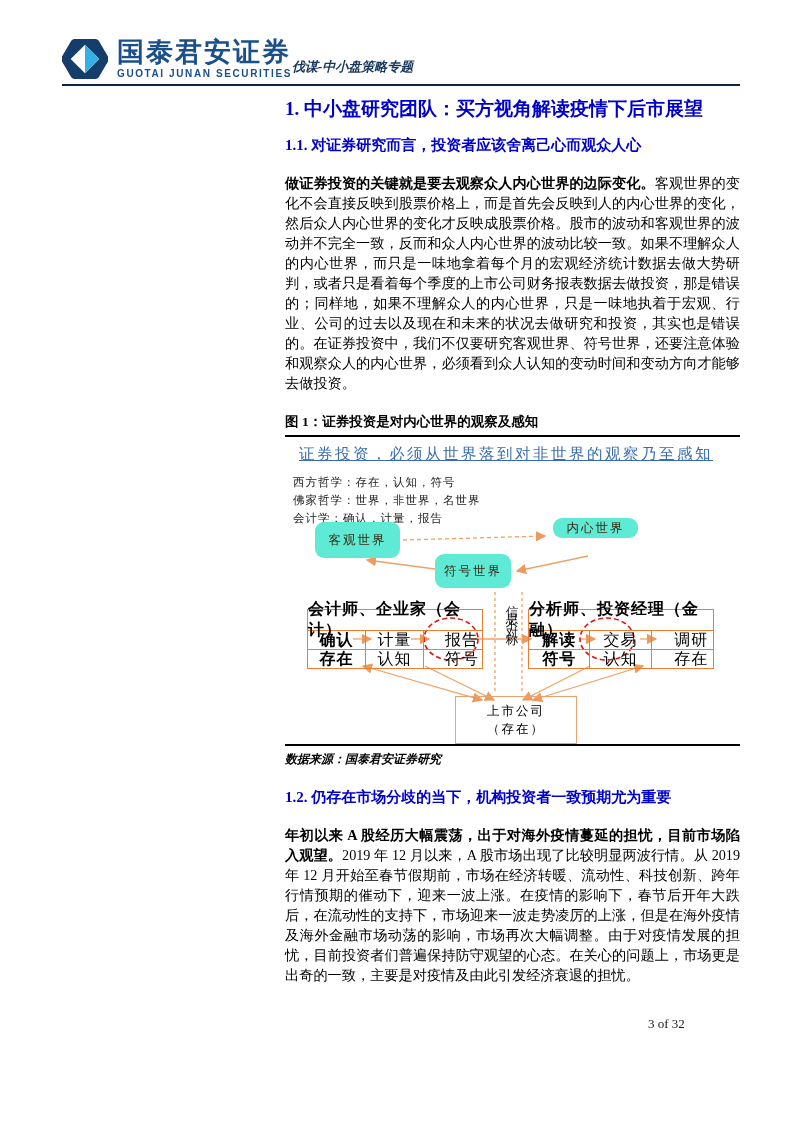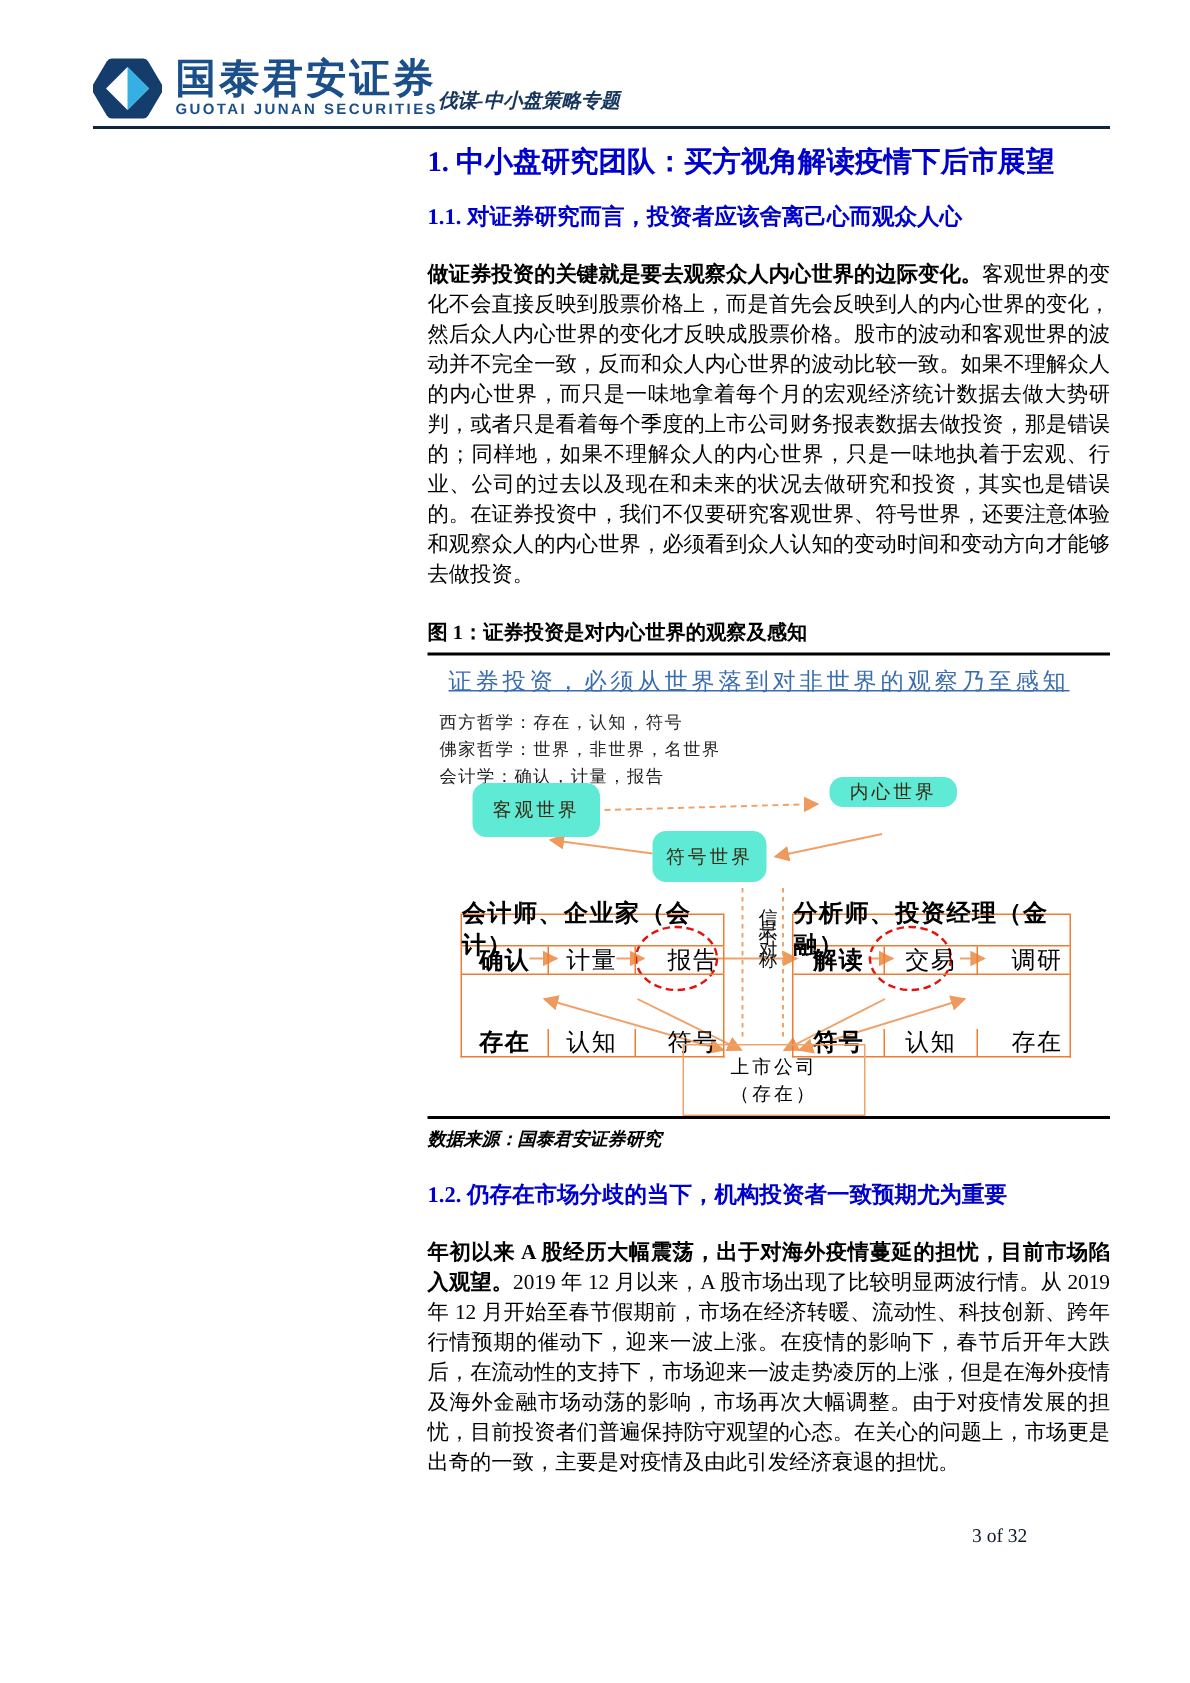--- a/index.html
+++ b/index.html
@@ -42,21 +42,21 @@
   .box-inner{left:268px;top:76px;width:85px;height:20px;}
   .box-symbol{left:150px;top:112px;width:76px;height:34px;}
   .dtable{position:absolute;top:167px;font-size:16px;}
   .dtable .thead{border:1px solid #ed7d31;height:20px;display:flex;align-items:center;
                  justify-content:center;font-weight:bold;letter-spacing:1px;}
   .dtable .grid{display:grid;grid-template-columns:1fr 1fr 1fr;border:1px solid #ed7d31;
                 border-top:none;}
   .dtable .cell{height:18px;display:flex;align-items:center;justify-content:center;
                 border-right:1px solid #ed7d31;border-bottom:1px solid #ed7d31;letter-spacing:1px;}
   .dtable .cell:nth-child(3n){border-right:none;padding-left:18px;}
-  .dtable .cell:nth-child(n+4){border-bottom:none;margin-top:36px;}
+  .dtable .cell:nth-child(n+4){border-bottom:none;}
   .dtable .b{font-weight:bold;}
   .ltable{left:22px;width:176px;}
   .rtable{left:243px;width:186px;}
   .vlabel{position:absolute;left:213px;top:153px;width:22px;writing-mode:vertical-rl;
           text-orientation:upright;font-size:12.5px;letter-spacing:7px;color:#111;
           text-align:left;}
   .listed-box{position:absolute;left:170px;top:254px;width:120px;height:46px;
               border:1px solid #eda36b;display:flex;flex-direction:column;align-items:center;
               justify-content:center;font-size:12.5px;line-height:18px;letter-spacing:2px;}
   .arrow-layer{position:absolute;inset:0;pointer-events:none;}

